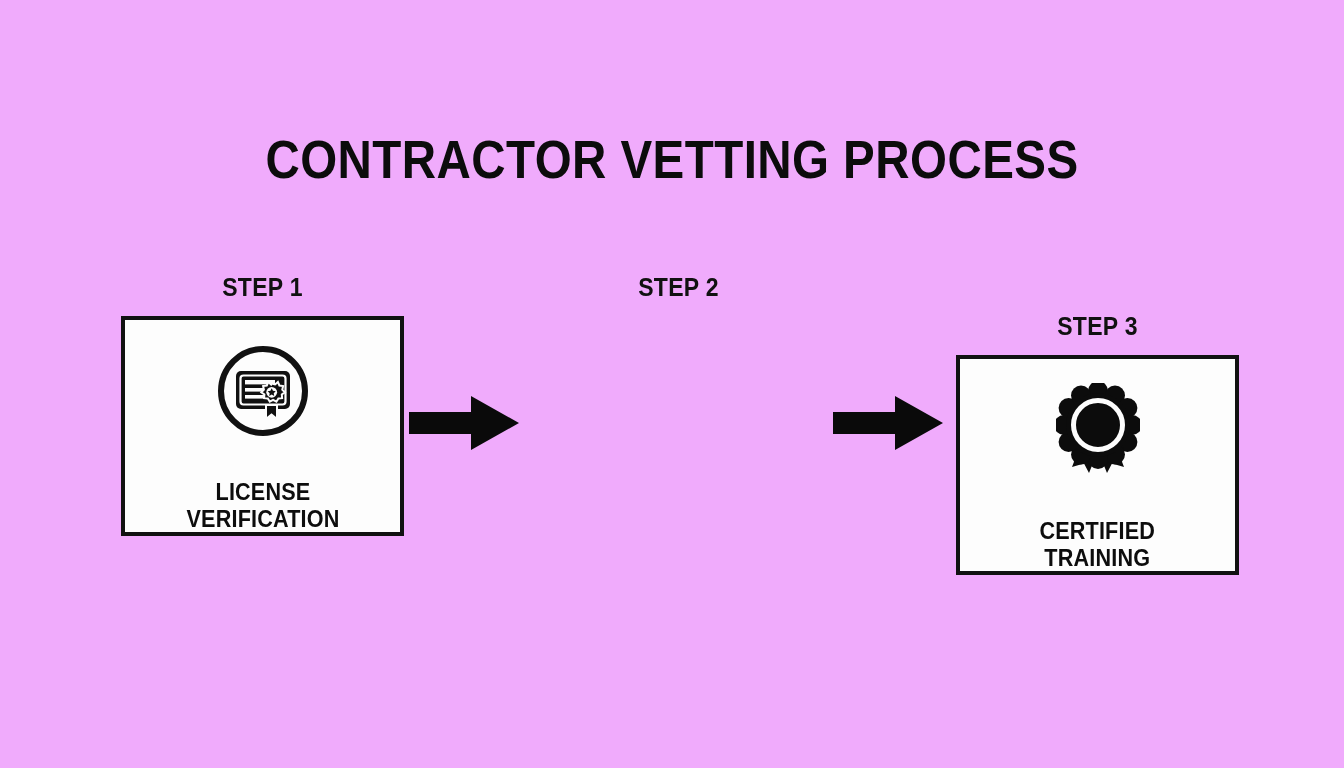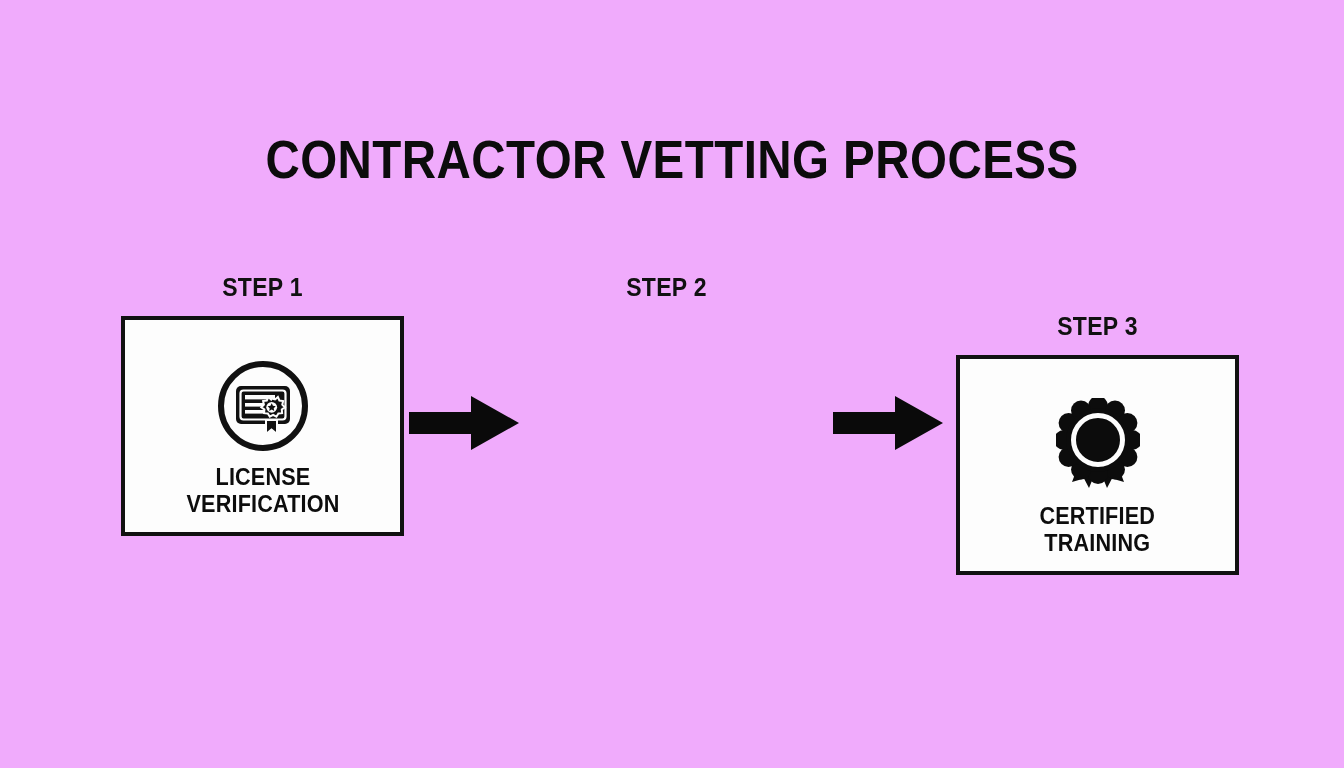--- a/index.html
+++ b/index.html
@@ -41,21 +41,21 @@
     white-space: nowrap;
   }
 
   
   .step {
     position: absolute;
     top: 272px;
     width: 283px;
   }
   .step-1 { left: 109px; margin-left: 12px; }
-  .step-2 { left: 525px; }
+  .step-2 { left: 537px; }
   .step-3 { left: 956px; margin-top: 39px; }
 
   .step-label {
     text-align: center;
     font-weight: 700;
     font-size: 25px;
     line-height: 30px;
     letter-spacing: 0.3px;
     color: #111;
     transform: scaleX(0.92);
@@ -64,21 +64,21 @@
 
   .step-box {
     box-sizing: border-box;
     width: 283px;
     height: 220px;
     border: 4px solid #111;
     background: #fdfdfd;
     display: flex;
     flex-direction: column;
     align-items: center;
-    justify-content: center;
+    justify-content: space-between;
     padding-top: 22px;
   }
 
   .icon-wrap {
     width: 112px;
     height: 98px;
     display: flex;
     align-items: center;
     justify-content: center;
   }

